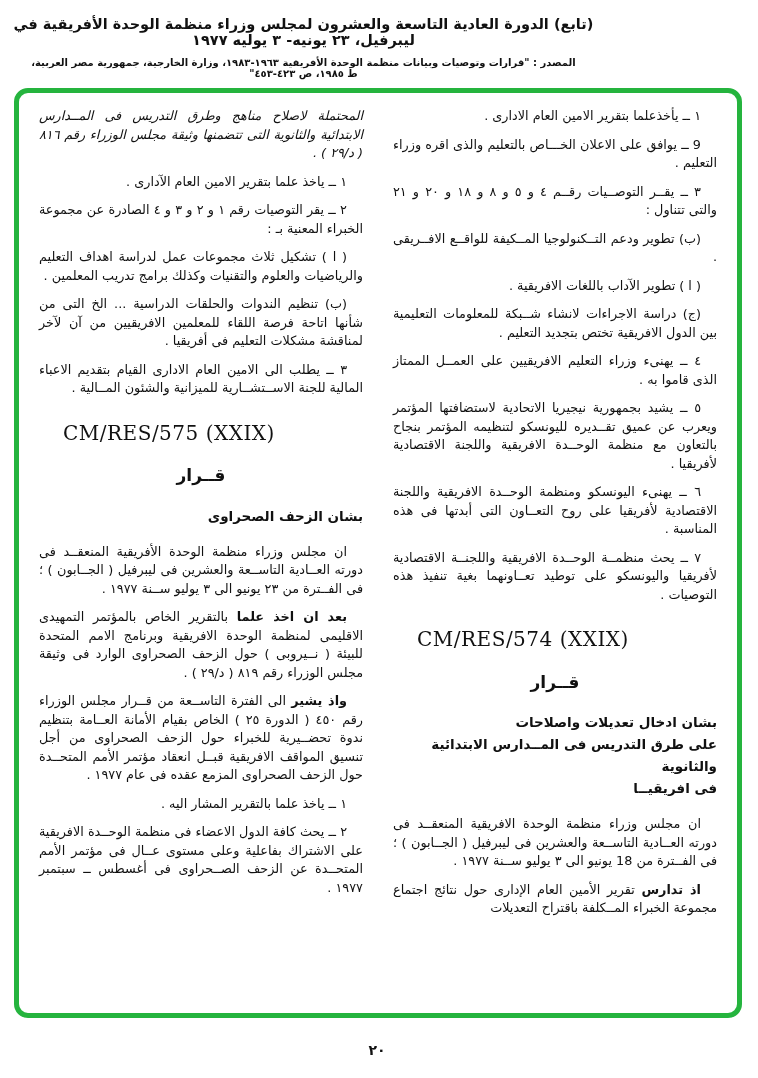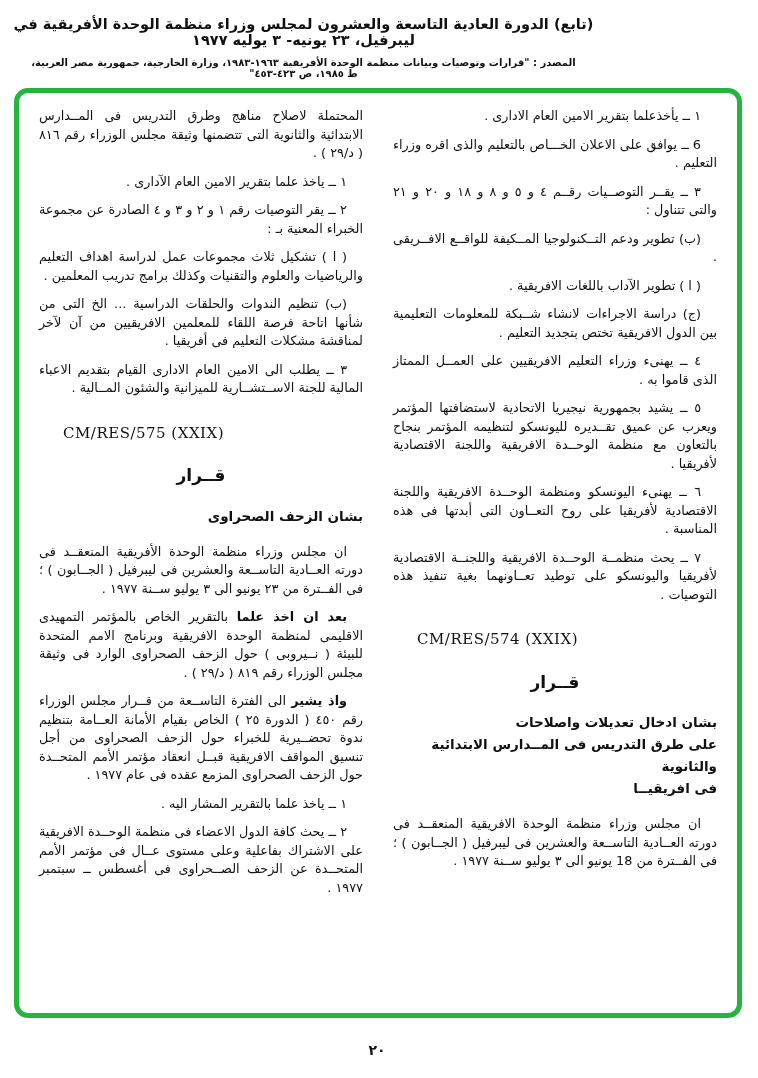--- a/index.html
+++ b/index.html
@@ -11,25 +11,25 @@
   .header-title{font-size:14.5px;font-weight:bold;letter-spacing:0;padding:0 10px;}
   .header-source{font-size:10px;font-weight:bold;margin-top:9px;padding:0 30px;}
   .frame{
     position:absolute;top:88px;left:14px;width:728px;height:930px;
     box-sizing:border-box;border:5px solid #25b43e;border-radius:14px;
     padding:14px 20px 10px 20px;display:flex;gap:30px;direction:rtl;
     background:#fff;overflow:hidden;
   }
   .col{flex:1;direction:rtl;text-align:justify;font-size:12.8px;line-height:18.5px;}
   .para{margin:0 0 10px 0;text-indent:16px;}
-  .para.flush{text-indent:0;}
+  .para.flush{text-indent:0;font-style:italic;}
   .lead{font-weight:bold;}
   .res-ref{
     direction:ltr;text-align:left;font-family:"DejaVu Serif","Liberation Serif",serif;
-    font-size:15px;margin:26px 0 0 0;padding-left:24px;letter-spacing:0.5px;text-indent:0;
+    font-size:20px;margin:26px 0 0 0;padding-left:24px;letter-spacing:0.5px;text-indent:0;
   }
   .res-title{text-align:center;font-weight:bold;font-size:17px;margin:24px 0 0 0;text-indent:0;}
   .res-subtitle{
     text-align:right;font-weight:bold;font-size:13.5px;line-height:22px;
     margin:20px 0 16px 0;white-space:pre-line;text-indent:0;
   }
   .page-num{
     position:absolute;bottom:20px;left:0;width:754px;text-align:center;
     font-weight:bold;font-size:14px;
   }
@@ -39,35 +39,36 @@
 
 <div class="header">
   <div class="header-title">(تابع) الدورة العادية التاسعة والعشرون لمجلس وزراء منظمة الوحدة الأفريقية في ليبرفيل، ٢٣ يونيه- ٣ يوليه ١٩٧٧</div>
   <div class="header-source">المصدر : "قرارات وتوصيات وبيانات منظمة الوحدة الأفريقية ١٩٦٣-١٩٨٣، وزارة الخارجية، جمهورية مصر العربية، ط ١٩٨٥، ص ٤٢٣-٤٥٣"</div>
 </div>
 
 <div class="frame" style="border-color: rgb(37, 180, 62);">
 
   <div class="col">
     <p class="para">١ ــ يأخذعلما بتقرير الامين العام الادارى .</p>
-    <p class="para">6 ــ يوافق على الاعلان الخـــاص بالتعليم والذى اقره وزراء التعليم .</p>
+    <p class="para">9 ــ يوافق على الاعلان الخـــاص بالتعليم والذى اقره وزراء التعليم .</p>
     <p class="para">٣ ــ يقــر التوصــيات رقــم ٤ و ٥ و ٨ و ١٨ و ٢٠ و ٢١ والتى تتناول :</p>
     <p class="para">(ب) تطوير ودعم التــكنولوجيا المــكيفة للواقــع الافــريقى .</p>
     <p class="para">( ا ) تطوير الآداب باللغات الافريقية .</p>
     <p class="para">(ج) دراسة الاجراءات لانشاء شــبكة للمعلومات التعليمية بين الدول الافريقية تختص بتجديد التعليم .</p>
     <p class="para">٤ ــ يهنىء وزراء التعليم الافريقيين على العمــل الممتاز الذى قاموا به .</p>
     <p class="para">٥ ــ يشيد بجمهورية نيجيريا الاتحادية لاستضافتها المؤتمر ويعرب عن عميق تقــديره لليونسكو لتنظيمه المؤتمر بنجاح بالتعاون مع منظمة الوحــدة الافريقية واللجنة الاقتصادية لأفريقيا .</p>
     <p class="para">٦ ــ يهنىء اليونسكو ومنظمة الوحــدة الافريقية واللجنة الاقتصادية لأفريقيا على روح التعــاون التى أبدتها فى هذه المناسبة .</p>
     <p class="para">٧ ــ يحث منظمــة الوحــدة الافريقية واللجنــة الاقتصادية لأفريقيا واليونسكو على توطيد تعــاونهما بغية تنفيذ هذه التوصيات .</p>
     <p class="res-ref">CM/RES/574 (XXIX)</p>
     <p class="res-title">قــرار</p>
     <p class="res-subtitle">بشان ادخال تعديلات واصلاحات
 على طرق التدريس فى المــدارس الابتدائية والثانوية
 فى افريقيــا</p>
     <p class="para">ان مجلس وزراء منظمة الوحدة الافريقية المنعقــد فى دورته العــادية التاســعة والعشرين فى ليبرفيل ( الجــابون ) ؛ فى الفــترة من 18 يونيو الى ٣ يوليو ســنة ١٩٧٧ .</p>
+    <p class="para"><span class="lead">اذ تدارس</span> <span>تقرير الأمين العام الإدارى حول نتائج اجتماع مجموعة الخبراء المــكلفة باقتراح التعديلات</span></p>
   </div>
 
   <div class="col">
     <p class="para flush">المحتملة لاصلاح مناهج وطرق التدريس فى المــدارس الابتدائية والثانوية التى تتضمنها وثيقة مجلس الوزراء رقم ٨١٦ ( د/٢٩ ) .</p>
     <p class="para">١ ــ ياخذ علما بتقرير الامين العام الآدارى .</p>
     <p class="para">٢ ــ يقر التوصيات رقم ١ و ٢ و ٣ و ٤ الصادرة عن مجموعة الخبراء المعنية بـ :</p>
     <p class="para">( ا ) تشكيل ثلاث مجموعات عمل لدراسة اهداف التعليم والرياضيات والعلوم والتقنيات وكذلك برامج تدريب المعلمين .</p>
     <p class="para">(ب) تنظيم الندوات والحلقات الدراسية ... الخ التى من شأنها اتاحة فرصة اللقاء للمعلمين الافريقيين من آن لآخر لمناقشة مشكلات التعليم فى أفريقيا .</p>
     <p class="para">٣ ــ يطلب الى الامين العام الادارى القيام بتقديم الاعباء المالية للجنة الاســتشــارية للميزانية والشئون المــالية .</p>
     <p class="res-ref">CM/RES/575 (XXIX)</p>

